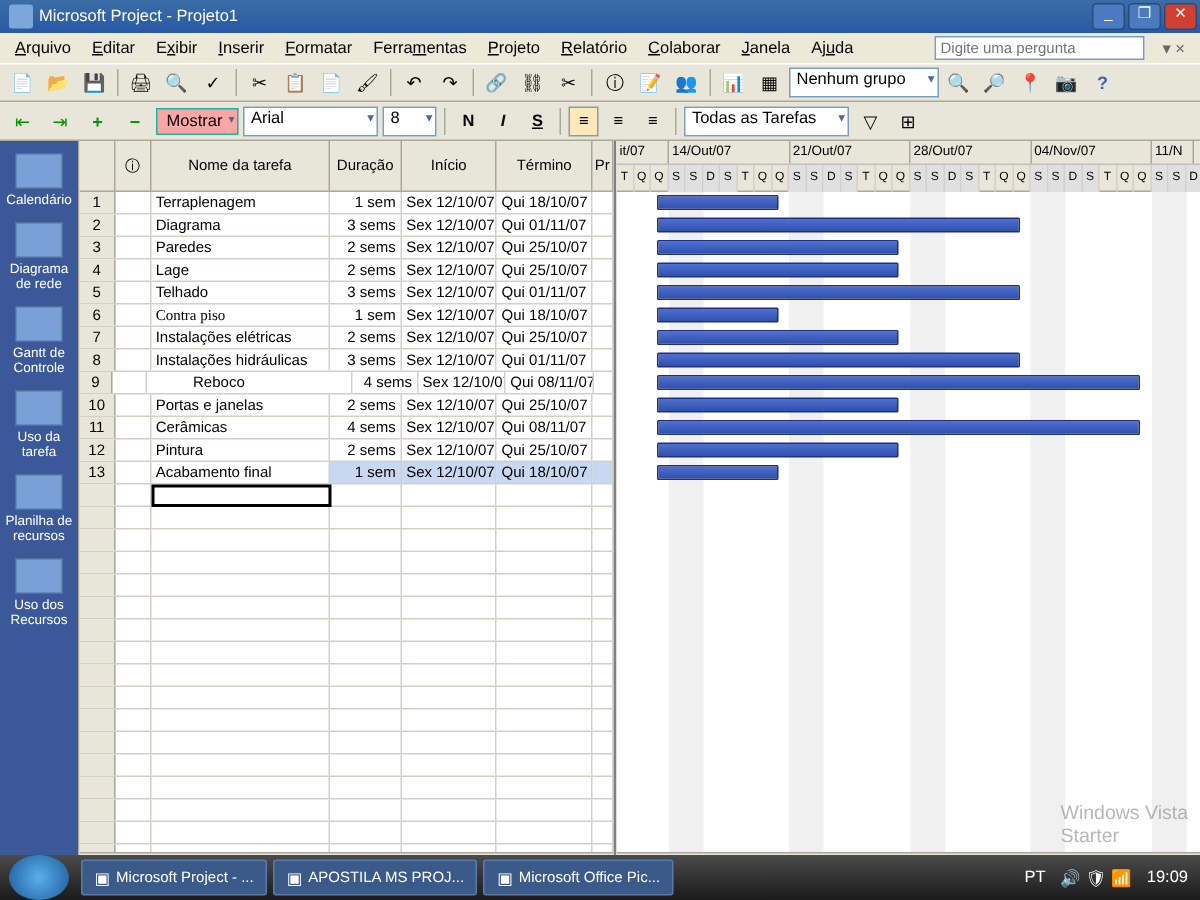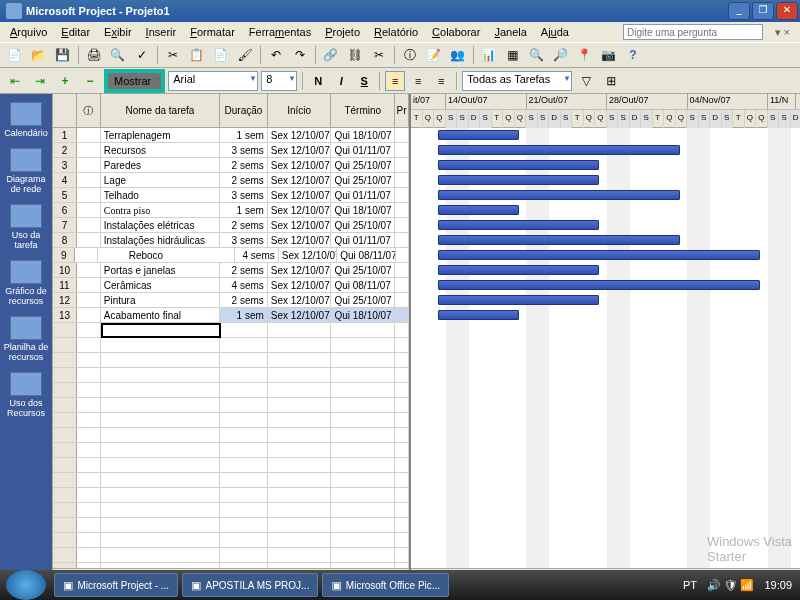--- a/index.html
+++ b/index.html
@@ -1,33 +1,33 @@
 <!DOCTYPE html>
 <html><head>
 <meta charset="utf-8">
 <style>
 *{margin:0;padding:0;box-sizing:border-box;font-family:Tahoma,Arial,sans-serif;font-size:11px}
 body{background:#ece9d8;width:800px;height:600px;overflow:hidden;position:relative}
 .titlebar{height:22px;background:linear-gradient(#3b6ea5,#2958a6);display:flex;align-items:center;color:#fff;padding:0 2px}
 .titlebar .icon{width:16px;height:16px;background:#7da7d9;margin:0 4px;border-radius:2px}
-.titlebar .title{flex:1;font-weight:bold}
+.titlebar .title{flex:1;font-weight:normal}
 .winbtns{display:flex;gap:2px}
 .winbtn{width:22px;height:18px;background:#4a7ac0;border:1px solid #2a4a7a;border-radius:3px;color:#fff;text-align:center;line-height:14px;font-size:10px}
 .winbtn.close{background:#d04030}
 .menubar{height:20px;background:#ece9d8;display:flex;align-items:center;padding:0 4px;gap:2px}
 .menubar span{padding:2px 6px;cursor:default}
 .menubar span u{text-decoration:underline}
 .helpbox{margin-left:auto;width:140px;height:16px;background:#fff;border:1px solid #7b9ebd;color:#999;padding:1px 3px;font-size:10px}
 .toolbar{height:26px;background:#e8e6d8;border-top:1px solid #fff;border-bottom:1px solid #aca899;display:flex;align-items:center;padding:0 4px;gap:2px}
 .tbtn{width:22px;height:22px;border:1px solid transparent;display:flex;align-items:center;justify-content:center;font-size:12px}
 .tsep{width:1px;height:18px;background:#aca899;margin:0 2px}
 .tsel{height:20px;background:#fff;border:1px solid #7b9ebd;padding:1px 14px 1px 4px;position:relative;font-size:11px}
 .tsel::after{content:"▾";position:absolute;right:2px;top:1px;color:#4a6a9a;font-size:9px}
 .toolbar2{height:26px;background:#e8e6d8;border-bottom:1px solid #aca899;display:flex;align-items:center;padding:0 4px;gap:3px}
-.mostrar{padding:2px 10px 2px 6px;border:4px solid #14b8a6;background:#737373;position:relative}
+.mostrar{padding:2px 10px 2px 6px;border:1px solid #14b8a6;background:#fca5a5;position:relative}
 .mostrar::after{content:"▾";position:absolute;right:2px;color:#4a6a9a;font-size:8px}
 .fmtbtn{width:20px;height:20px;text-align:center;line-height:18px;font-weight:bold;border:1px solid transparent}
 .fmtbtn.act{border:1px solid #7b9ebd;background:#fce8b8}
 .main{display:flex;height:490px}
 .sidebar{width:56px;background:#3b5998;display:flex;flex-direction:column;align-items:center;padding-top:4px;gap:2px}
 .sbitem{width:52px;text-align:center;color:#fff;font-size:9px;padding:4px 1px;cursor:default}
 .sbitem.sel{background:#6088c8;border:1px solid #aaccff}
 .sbicon{width:32px;height:24px;background:#7aa0d8;margin:0 auto 2px;border:1px solid #5070a0}
 .workarea{flex:1;display:flex;background:#fff;border-left:1px solid #aca899;position:relative}
 .grid{width:358px;border-right:2px solid #808080;overflow:hidden;position:relative}
@@ -106,20 +106,21 @@
   <div class="tbtn">🔗</div>
   <div class="tbtn">⛓</div>
   <div class="tbtn">✂</div>
   <div class="tsep"></div>
   <div class="tbtn">ⓘ</div>
   <div class="tbtn">📝</div>
   <div class="tbtn">👥</div>
   <div class="tsep"></div>
   <div class="tbtn">📊</div>
   <div class="tbtn">▦</div>
+  <div class="tsel" style="width:100px">Nenhum grupo</div>
   <div class="tbtn">🔍</div>
   <div class="tbtn">🔎</div>
   <div class="tbtn">📍</div>
   <div class="tbtn">📷</div>
   <div class="tbtn" style="color:#4060c0;font-weight:bold">?</div>
 </div>
 
 <div class="toolbar2">
   <div class="tbtn" style="color:#090">⇤</div>
   <div class="tbtn" style="color:#090">⇥</div>
@@ -139,22 +140,22 @@
   <div class="tsep"></div>
   <div class="tsel" style="width:110px">Todas as Tarefas</div>
   <div class="tbtn">▽</div>
   <div class="tbtn">⊞</div>
 </div>
 
 <div class="main">
   <div class="sidebar" id="sidebar">
       <div class="sbitem"><div class="sbicon"></div>Calendário</div>
       <div class="sbitem"><div class="sbicon"></div>Diagrama de rede</div>
+      <div class="sbitem"><div class="sbicon"></div>Gantt de Controle</div>
       <div class="sbitem"><div class="sbicon"></div>Uso da tarefa</div>
-      <div class="sbitem"><div class="sbicon"></div>Gráfico de recursos</div>
       <div class="sbitem"><div class="sbicon"></div>Planilha de recursos</div>
       <div class="sbitem"><div class="sbicon"></div>Uso dos Recursos</div>
     </div>
   <div class="workarea">
     <div class="grid">
       <div class="ghdr" id="ghdr">
           <div class="gh" style="width: 24px;"></div>
           <div class="gh" style="width: 24px;">ⓘ</div>
           <div class="gh" style="width: 120px;">Nome da tarefa</div>
           <div class="gh" style="width: 48px;">Duração</div>
@@ -168,21 +169,21 @@
             <div class="gc" style="width: 24px;"></div>
             <div class="gc" style="width: 120px;">Terraplenagem</div>
             <div class="gc" style="width: 48px; text-align: right;">1 sem</div>
             <div class="gc" style="width: 64px;">Sex 12/10/07</div>
             <div class="gc" style="width: 64px;">Qui 18/10/07</div>
             <div class="gc" style="width: 14px;"></div>
           </div>
           <div class="grow">
             <div class="gc rn" style="width: 24px;">2</div>
             <div class="gc" style="width: 24px;"></div>
-            <div class="gc" style="width: 120px;">Recursos</div>
+            <div class="gc" style="width: 120px;">Diagrama</div>
             <div class="gc" style="width: 48px; text-align: right;">3 sems</div>
             <div class="gc" style="width: 64px;">Sex 12/10/07</div>
             <div class="gc" style="width: 64px;">Qui 01/11/07</div>
             <div class="gc" style="width: 14px;"></div>
           </div>
           <div class="grow">
             <div class="gc rn" style="width: 24px;">3</div>
             <div class="gc" style="width: 24px;"></div>
             <div class="gc" style="width: 120px;">Paredes</div>
             <div class="gc" style="width: 48px; text-align: right;">2 sems</div>

